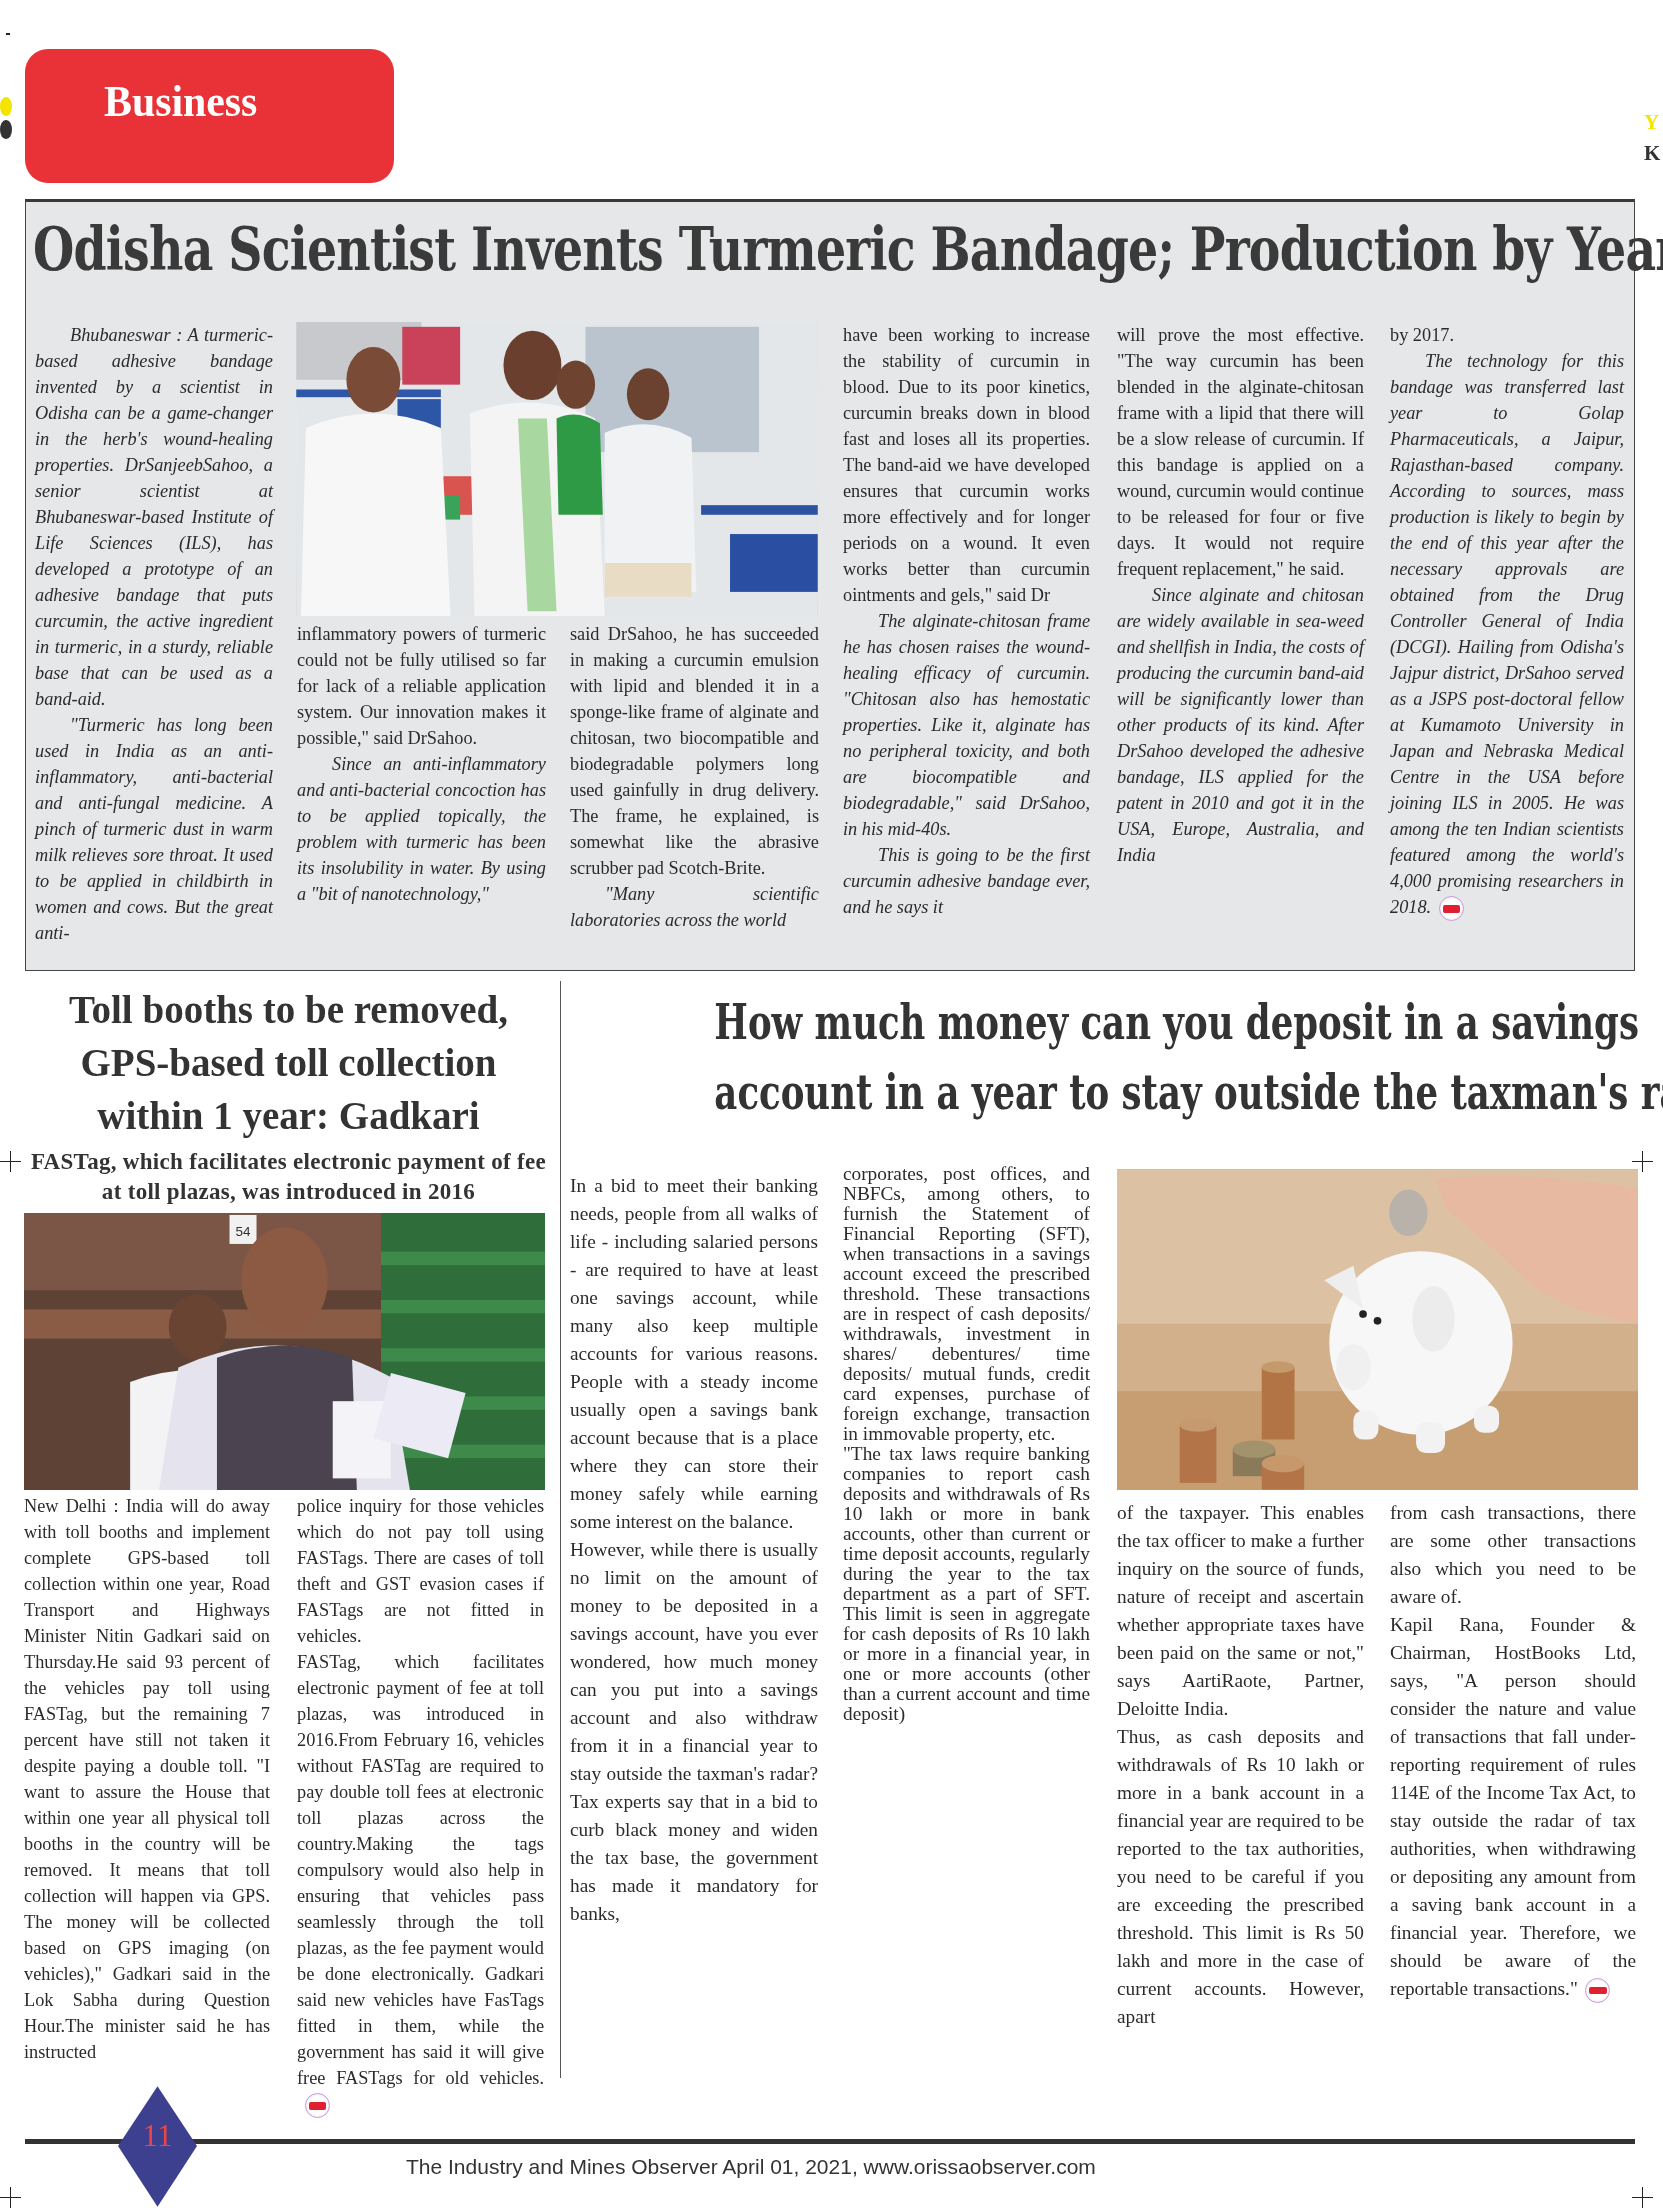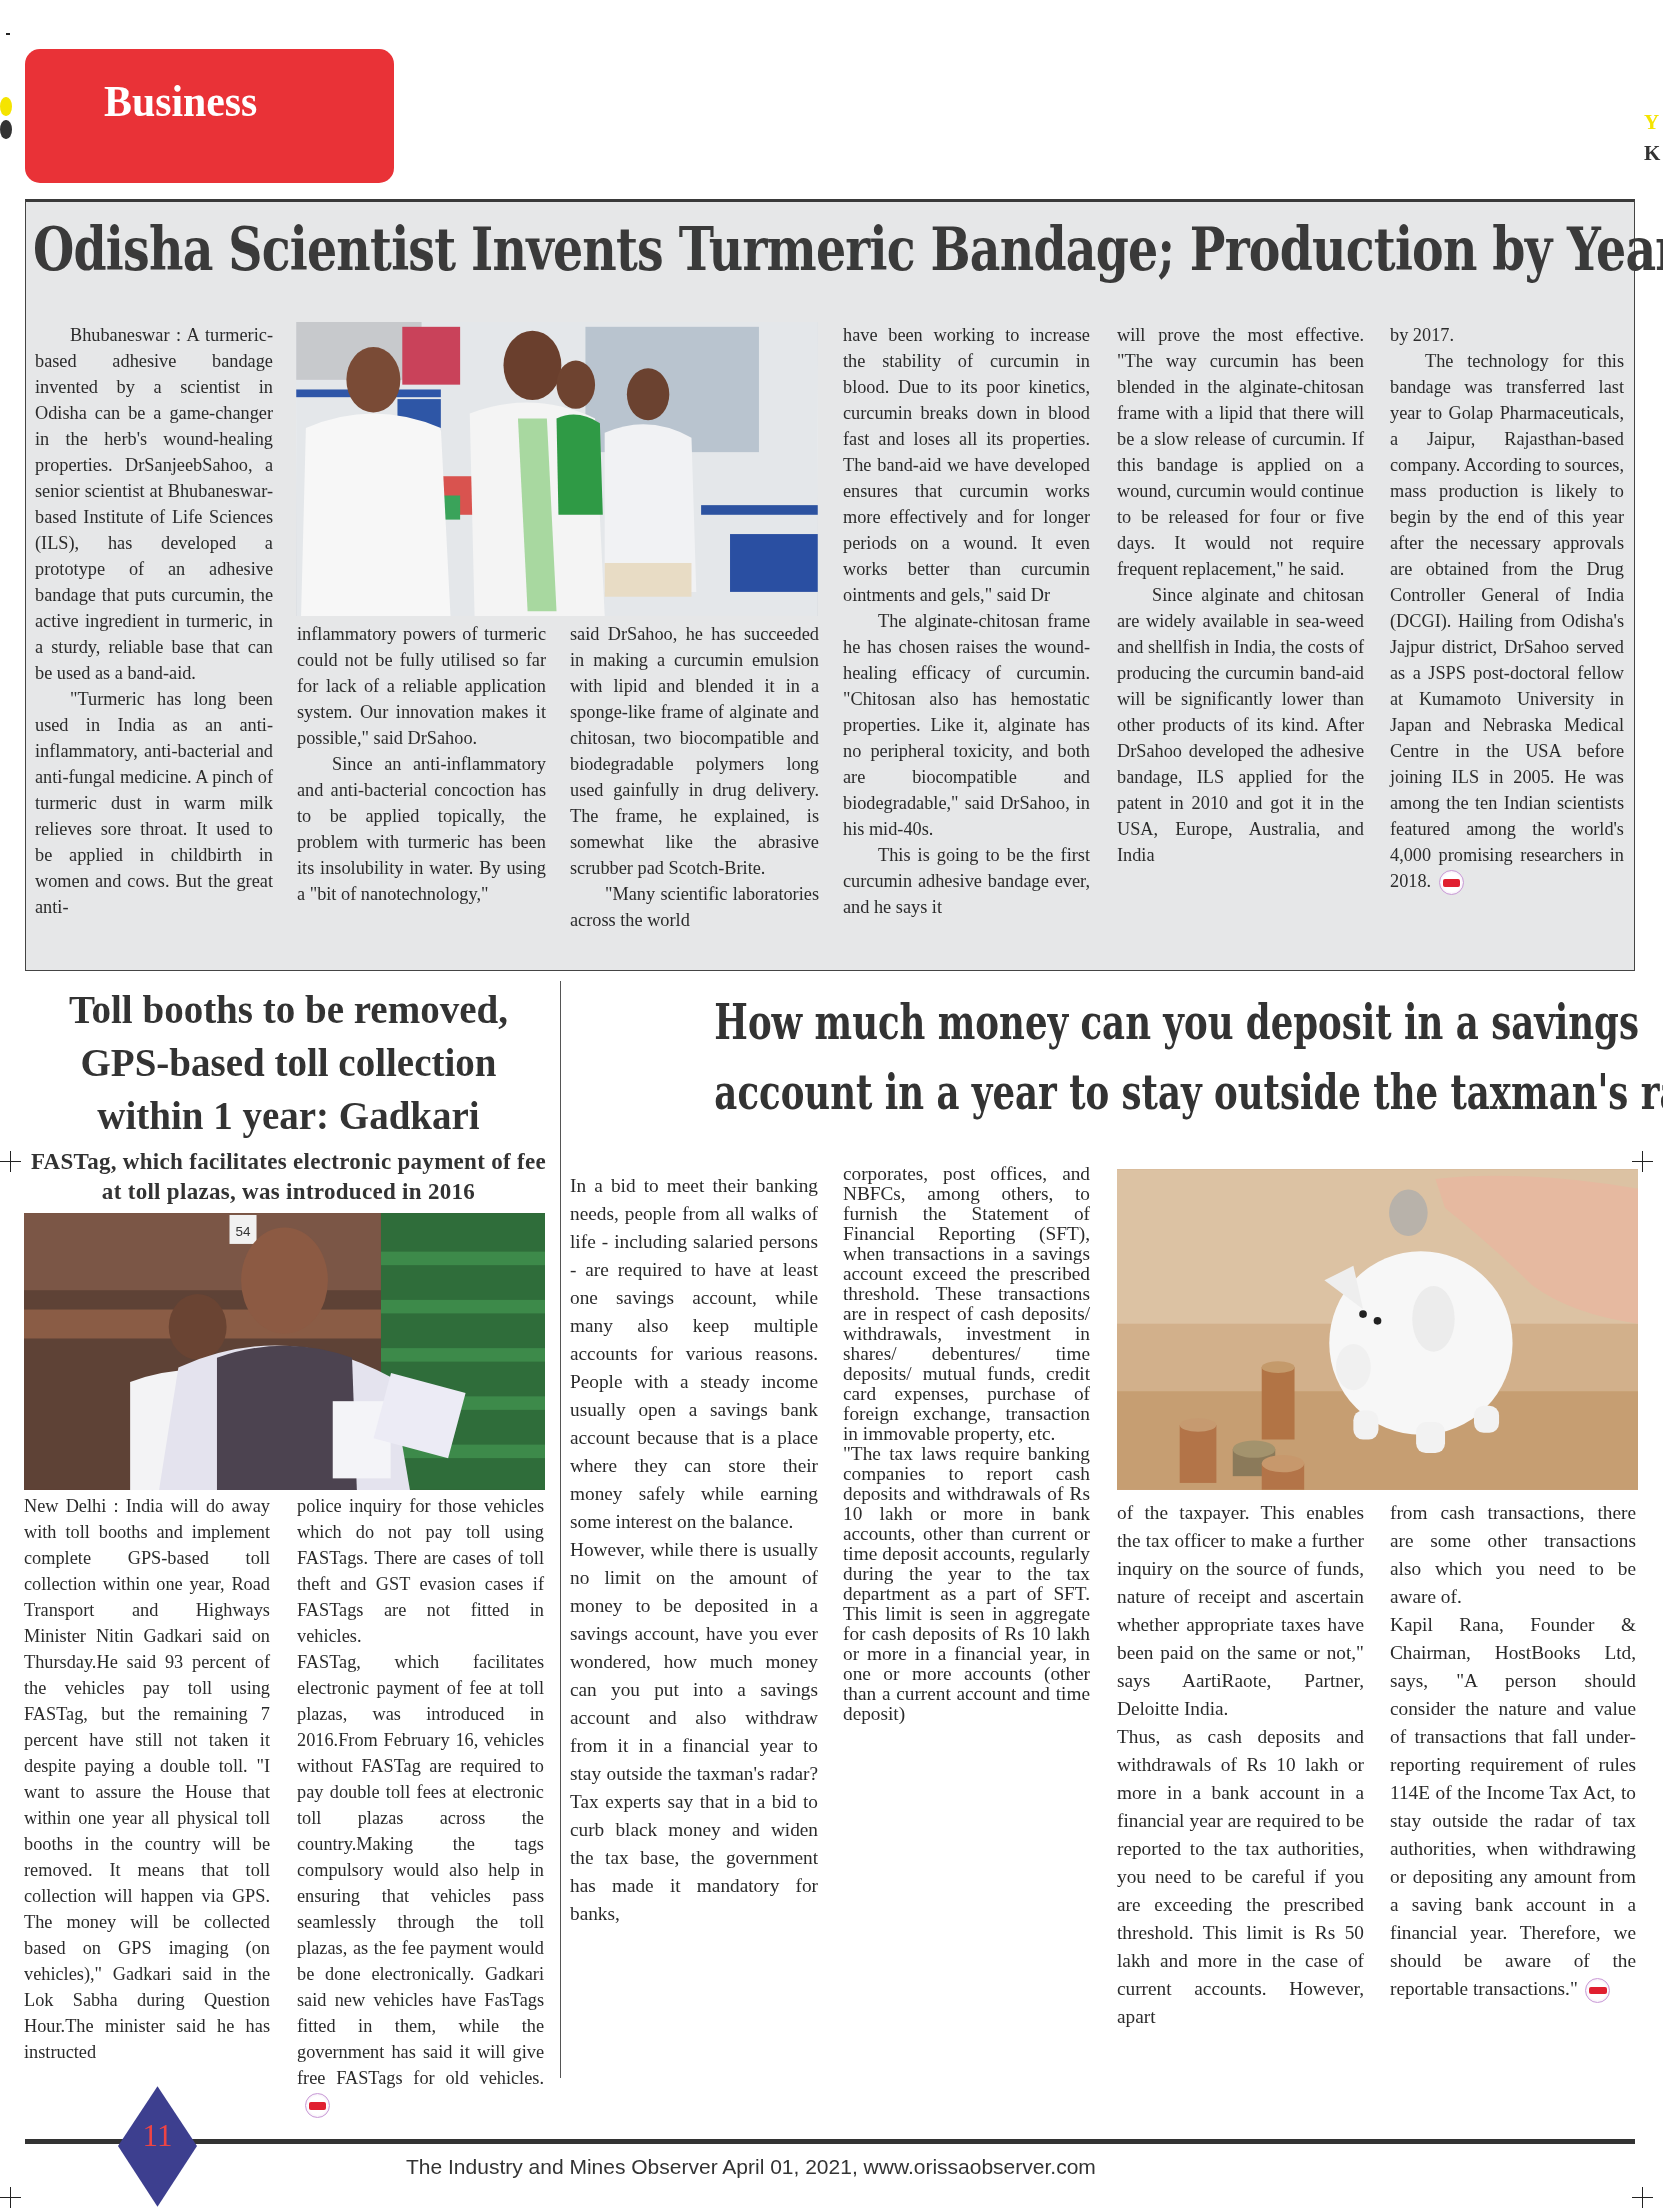--- a/index.html
+++ b/index.html
@@ -1,33 +1,33 @@
 <!DOCTYPE html>
 <html><head>
 <meta charset="utf-8">
 <style>
   html, body { margin:0; padding:0; background:#ffffff; }
   body { width:1664px; height:2208px; position:relative; overflow:hidden; font-family:"Liberation Serif","DejaVu Serif",serif; color:#2a2a2a; }
   .abs { position:absolute; }
   
-  .section-tag { left:25px; top:49px; width:369px; height:134px; background:#e93237; border-radius:15px; }
+  .section-tag { left:25px; top:49px; width:369px; height:134px; background:#e93237; border-radius:23px; }
   .section-tag span { position:absolute; left:79px; top:27px; font-family:"Liberation Serif",serif; font-weight:bold; font-size:44px; color:#ffffff; transform:scaleX(0.95); transform-origin:left; }
   .reg-dots { left:0; top:97px; width:13.5px; }
   .reg-dots i { display:block; width:11.6px; height:19.3px; border-radius:50%; margin-bottom:3.9px; }
   .cmyk-y { left:1644px; top:110px; font-size:21px; font-weight:bold; color:#f5e400; }
   .cmyk-k { left:1644px; top:141px; font-size:21px; font-weight:bold; color:#333; }
   .tick-tl { left:5.8px; top:33px; width:3.9px; height:1.9px; background:#222; }
 
   
   .top-box { left:25px; top:199px; width:1610px; height:772px; background:#e6e7e8; border:1.9px solid #444; border-top:3.9px solid #3a3a3a; box-sizing:border-box; }
   .top-headline { left:33px; top:214px; width:1595px; height:97px; font-family:"DejaVu Serif",serif; font-weight:bold; font-size:60px; color:#3a3a3a; white-space:nowrap; transform:scaleX(0.79); transform-origin:left; letter-spacing:-1px; }
 
   .col { font-size:18.3px; line-height:26px; text-align:justify; color:#2b2b2b; }
   .col p { margin:0; }
-  .col p.ind { text-indent:35px; }
+  .col p.ind { text-indent:35px;font-style:italic; }
 
   .photo { overflow:hidden; }
   .lab-photo { left:296px; top:322px; width:522px; height:294px; background:linear-gradient(180deg,#d8dde3 0%,#eef0f2 40%,#c9ccd2 100%); }
   .pig-photo { left:1117px; top:1169px; width:521px; height:321px; background:linear-gradient(180deg,#d6b795 0%,#c9a57d 50%,#b98e63 100%); }
   .gadkari-photo { left:24px; top:1213px; width:521px; height:277px; background:linear-gradient(90deg,#6b4a3a 0%,#7a5a48 55%,#2f6b3c 70%,#3f7d48 100%); }
 
   .divider-v { left:560px; top:981px; width:1px; height:1097px; background:#555; }
   .toll-head { left:25px; top:983px; width:527px; text-align:center; font-family:"Liberation Serif",serif; font-weight:bold; font-size:39px; line-height:53px; color:#333; }
   .toll-sub { left:25px; top:1147px; width:527px; text-align:center; font-family:"Liberation Serif",serif; font-weight:bold; font-size:23px; line-height:30px; color:#333; letter-spacing:0.3px; }
   .savings-head { left:575px; top:987px; width:1072px; text-align:center; font-family:"DejaVu Serif",serif; font-weight:bold; font-size:48px; line-height:70px; color:#333; transform:scaleX(0.74); transform-origin:center top; white-space:nowrap; }

